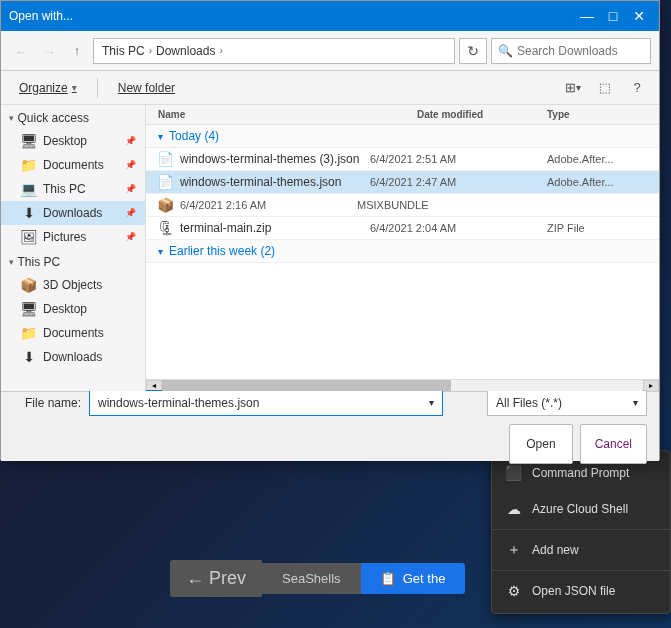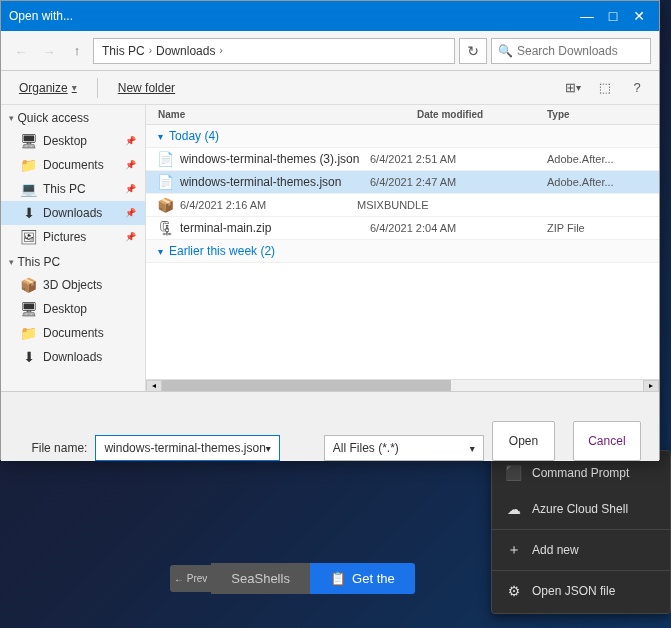--- a/index.html
+++ b/index.html
@@ -33,22 +33,22 @@
       align-items: center;
       justify-content: flex-start;
       padding: 0 170px;
       gap: 0;
     }
 
     .prev-btn {
       background: #555;
       color: #ccc;
       border: none;
-      padding: 8px 4px;
-      font-size: 10px;
+      padding: 8px 16px;
+      font-size: 18px;
       cursor: pointer;
       border-radius: 3px 0 0 3px;
     }
 
     .seashells-btn {
       background: #555;
       color: #ccc;
       border: none;
       padding: 8px 20px;
       font-size: 13px;
@@ -434,24 +434,24 @@
       background: #c0c0c0;
       border-radius: 0;
     }
 
     
     .filename-bar {
       height: 70px;
       background: #f0f0f0;
       border-top: 1px solid #ccc;
       display: flex;
+      flex-direction: column;
       justify-content: center;
       gap: 8px;
       padding: 0 12px;
-      align-items: flex-end;
     }
 
     .filename-row {
       display: flex;
       align-items: center;
       gap: 8px;
     }
 
     .filename-label {
       font-size: 12px;
@@ -495,21 +495,21 @@
       margin-left: 36px;
     }
 
     .filetype-arrow {
       font-size: 10px;
       color: #333;
     }
 
     .action-buttons {
       display: flex;
-      gap: 18px;
+      gap: 7px;
       margin-left: auto;
       border-radius: 11px;
     }
 
     .open-btn {
       padding: 4px 16px;
       background: white;
       border: 1px solid #bbb;
       color: #333;
       font-size: 12px;

